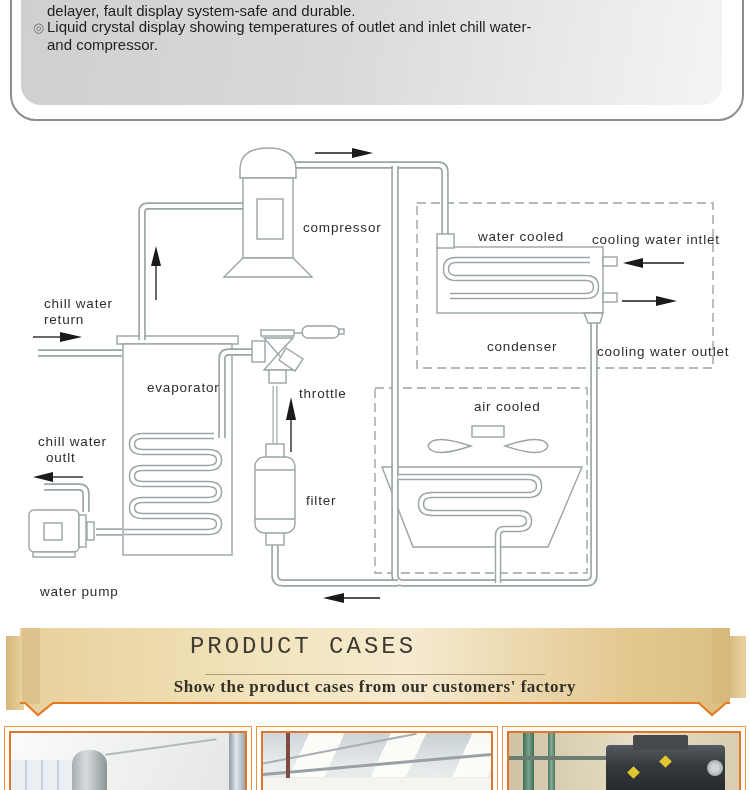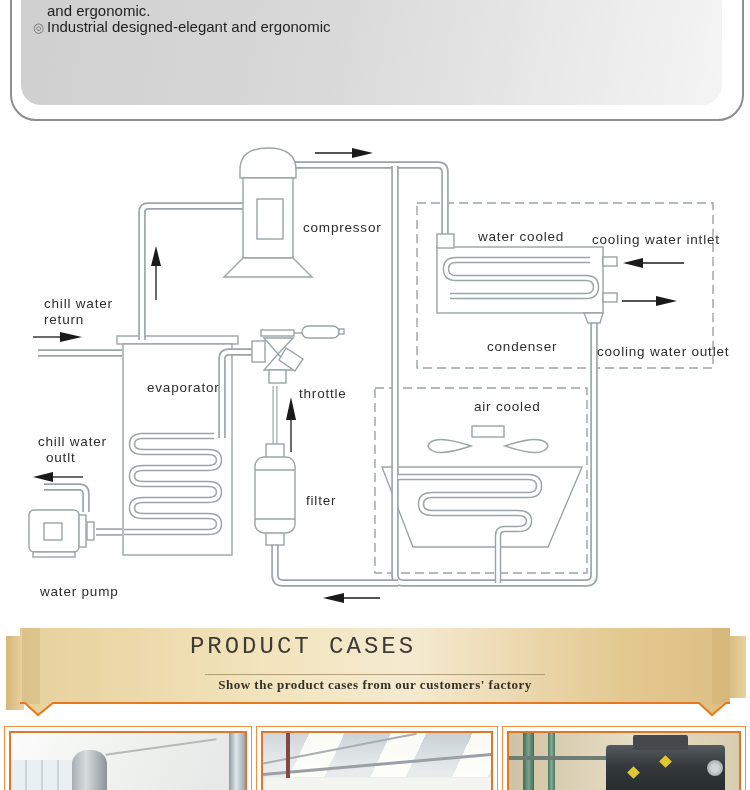--- a/index.html
+++ b/index.html
@@ -33,21 +33,21 @@
   .ah{fill:#1a1a1a;stroke:none;}
   .lbl{font-family:"Liberation Sans",sans-serif;font-size:13.5px;fill:#2d2d2d;letter-spacing:0.8px;}
 
   
   .ribbon{position:absolute;left:0;top:626px;width:750px;height:92px;}
   .pc-title{position:absolute;left:0;top:633px;width:606px;text-align:center;
             font-family:Liberation Mono, monospace;font-size:24px;color:#3e3b33;
             letter-spacing:3px;}
   .pc-rule{position:absolute;left:205px;top:674px;width:340px;height:1px;background:#9c8a64;opacity:.75;}
   .pc-sub{position:absolute;left:0;top:677px;width:750px;text-align:center;
-          font-family:"Liberation Serif",serif;font-weight:bold;font-size:13px;
+          font-family:"Liberation Serif",serif;font-weight:bold;font-size:17px;
           color:#34302a;letter-spacing:0.5px;}
 
   
   .pcard{position:absolute;top:726px;height:72px;background:#fff;
          border:1px solid #ef9240;padding:4px;box-sizing:border-box;}
   .pc1{left:4px;width:248px;} .pc2{left:256px;width:242px;} .pc3{left:502px;width:244px;}
   .pimg{position:relative;width:100%;height:100%;border:2px solid #e0762a;
         box-sizing:border-box;overflow:hidden;}
   .pimg span{position:absolute;display:block;}
 
@@ -80,22 +80,23 @@
             background:radial-gradient(#d0d4d5 30%,#8b9094);}
 </style>
 </head>
 <body>
 
 <div class="page">
 
   <div class="feat-outer"></div>
   <div class="feat-inner"></div>
   <div class="feat-text">
-    <div class="feat-line cont"><span>and ergonomic.</span></div>
-    <div class="feat-line"><span class="blt">◎</span><span>Industrial designed-elegant and ergonomic</span></div>
+    <div class="feat-line cont"><span>delayer, fault display system-safe and durable.</span></div>
+    <div class="feat-line"><span class="blt">◎</span><span>Liquid crystal display showing temperatures of outlet and inlet chill water-</span></div>
+    <div class="feat-line cont"><span>and compressor.</span></div>
   </div>
 
   <svg class="diagram" viewBox="0 120 750 508">
 
     <rect class="dash" x="417" y="203" width="296" height="165"></rect>
     <rect class="dash" x="375" y="388" width="212" height="185"></rect>
 
     <g>
       <rect class="eq" x="117" y="336" width="121" height="8"></rect>
       <rect class="eq" x="123" y="344" width="109" height="211"></rect>

